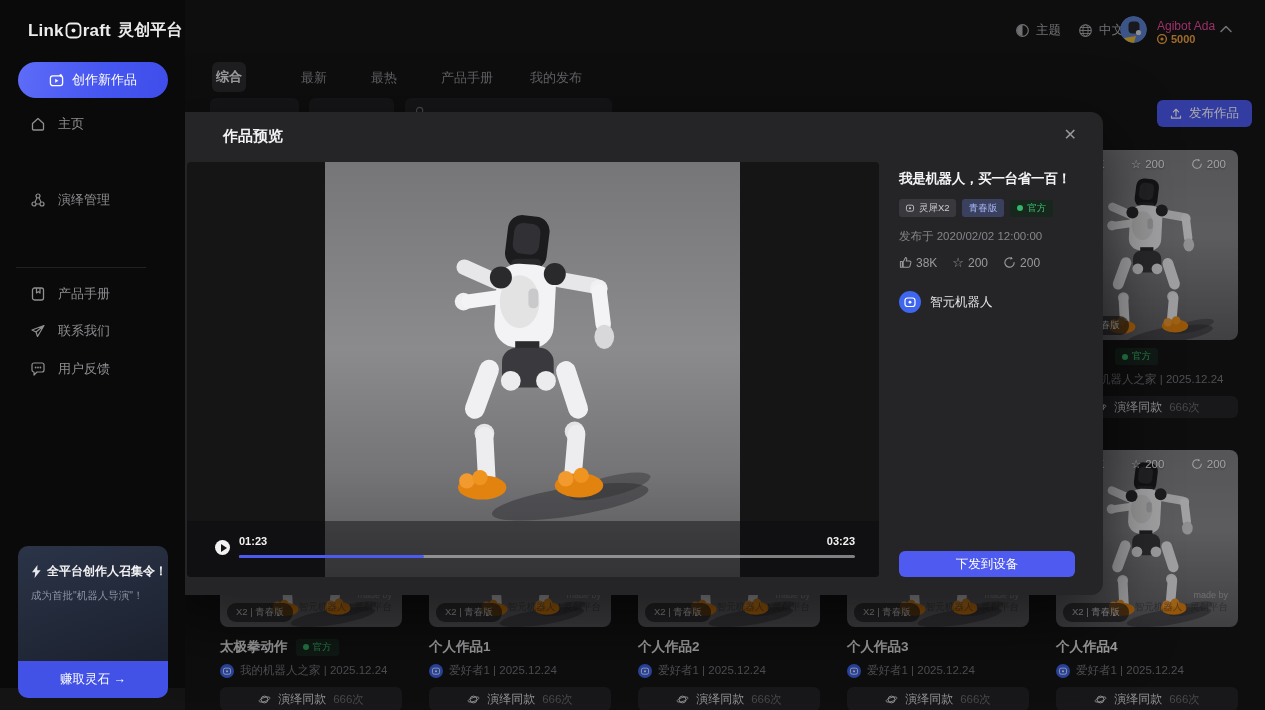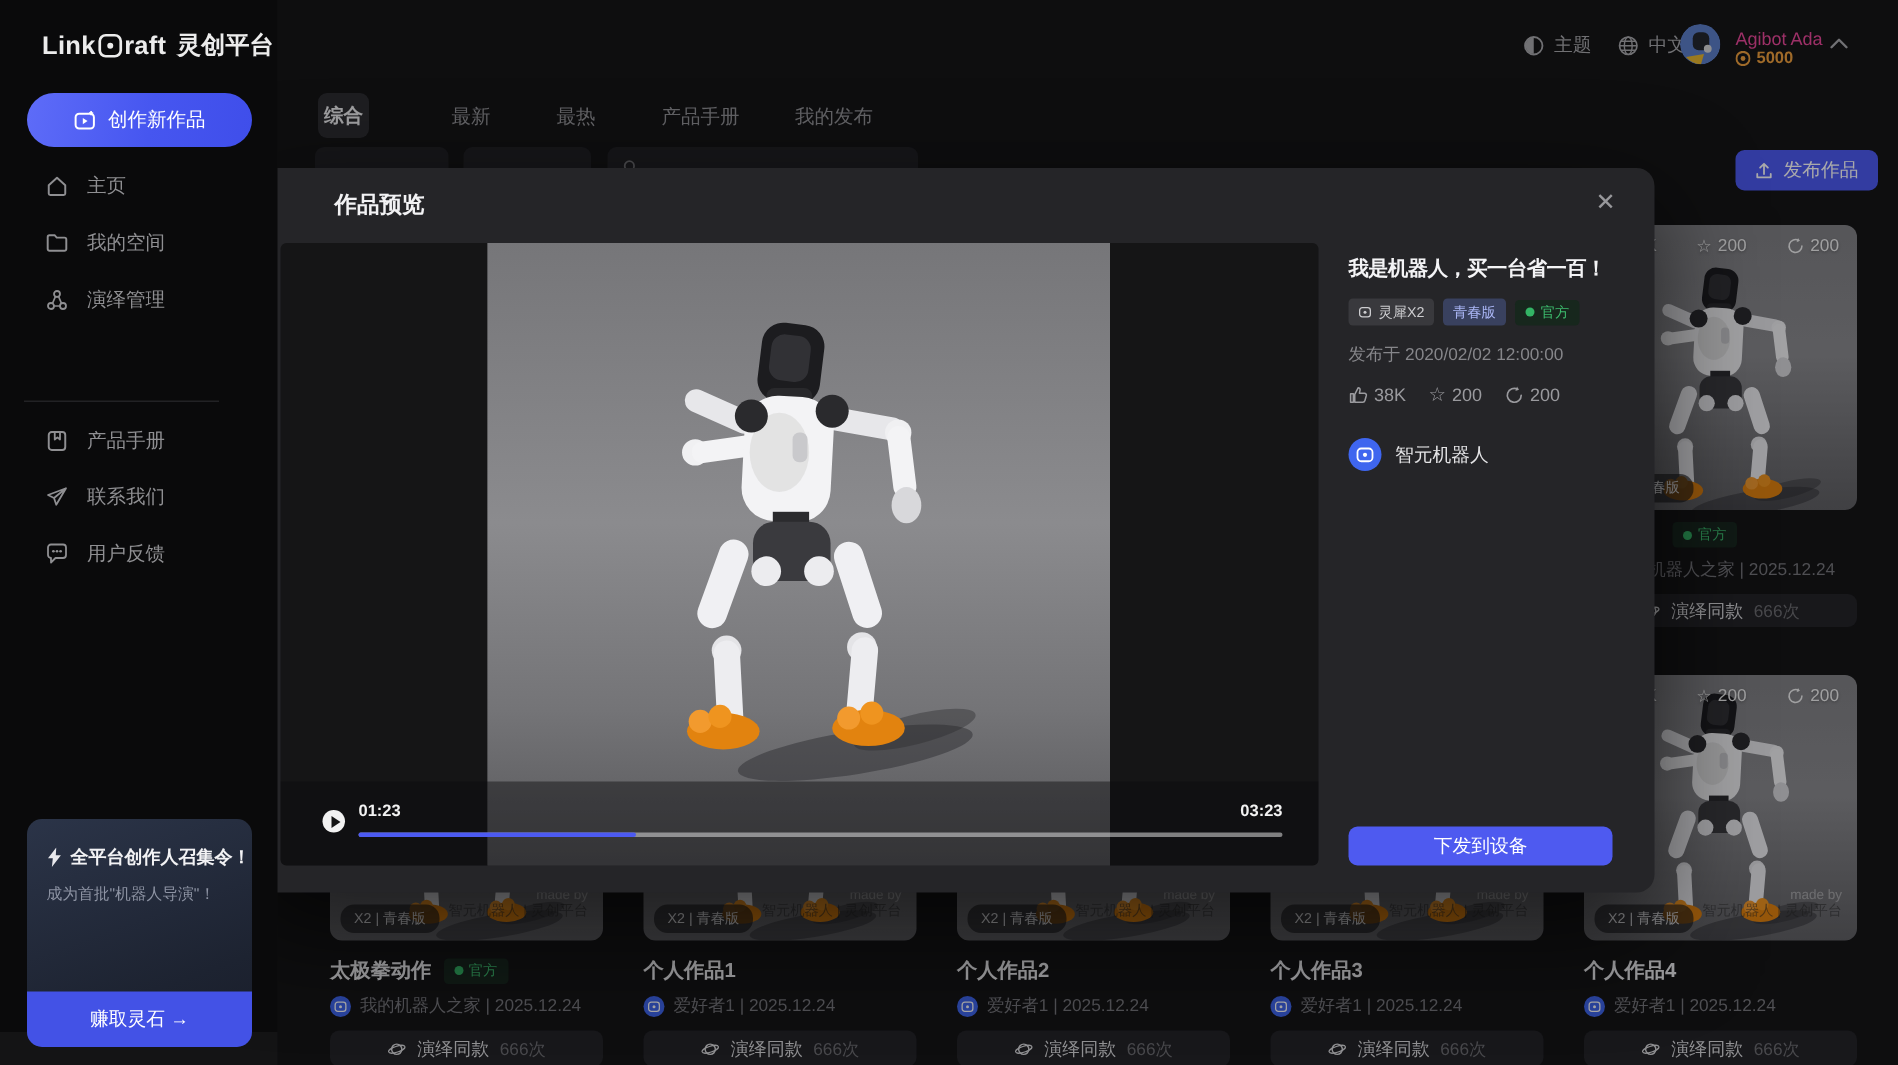--- a/index.html
+++ b/index.html
@@ -454,26 +454,20 @@
       </svg>
       <span>创作新作品</span>
     </div>
 
     <div class="nav-item" style="top:106px;">
       <svg width="16" height="16" viewBox="0 0 16 16">
           <path d="M2.5 7.5L8 2.5l5.5 5v5.5a1 1 0 0 1-1 1h-9a1 1 0 0 1-1-1z" fill="none" stroke="currentColor" stroke-width="1.3" stroke-linejoin="round"></path>
         </svg>
       <span>主页</span>
     </div>
-    <div class="nav-item" style="top:144px;">
-      <svg width="16" height="16" viewBox="0 0 16 16">
-          <path d="M1.8 4a1.2 1.2 0 0 1 1.2-1.2h3.4l1.4 1.6h5.2A1.2 1.2 0 0 1 14.2 5.6v6.4a1.2 1.2 0 0 1-1.2 1.2H3a1.2 1.2 0 0 1-1.2-1.2z" fill="none" stroke="currentColor" stroke-width="1.3"></path>
-        </svg>
-      <span>我的空间</span>
-    </div>
     <div class="nav-item" style="top:182px;">
       <svg width="16" height="16" viewBox="0 0 16 16">
           <circle cx="8" cy="4" r="2" fill="none" stroke="currentColor" stroke-width="1.2"></circle>
           <circle cx="4" cy="12" r="2" fill="none" stroke="currentColor" stroke-width="1.2"></circle>
           <circle cx="12" cy="12" r="2" fill="none" stroke="currentColor" stroke-width="1.2"></circle>
           <path d="M7 5.6L5 10.2 M9 5.6l2 4.6 M6 12h4" stroke="currentColor" stroke-width="1.1" fill="none"></path>
         </svg>
       <span>演绎管理</span>
     </div>
     <div class="nav-divider"></div>

